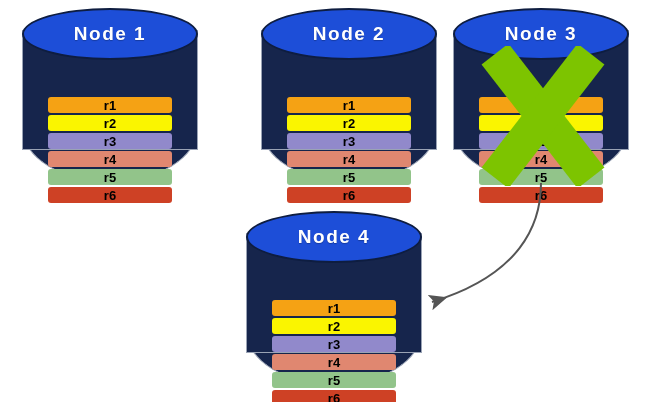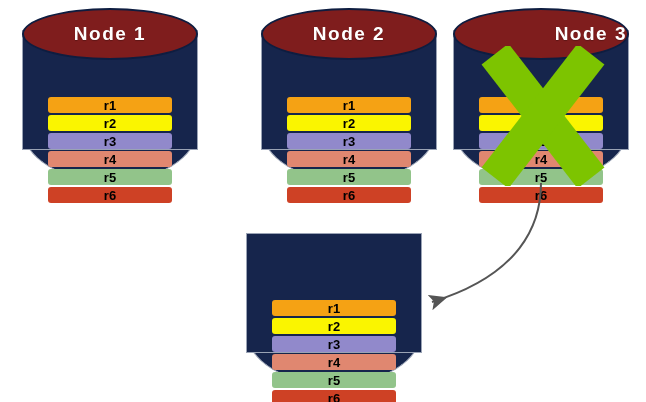--- a/index.html
+++ b/index.html
@@ -36,21 +36,21 @@
     background: #16254C;
     border: 1.5px solid #9aa3b5;
     border-top: none;
     box-sizing: border-box;
     border-bottom-left-radius: 50% 100%;
     border-bottom-right-radius: 50% 100%;
   }
   .cyl-top {
     position: absolute;
     left: 0;
-    background: #7f1d1d;
+    background: #1d4ed8;
     border: 2px solid #0e1d40;
     box-sizing: border-box;
     border-radius: 50% / 50%;
     z-index: 3;
     display: flex;
     align-items: center;
     justify-content: center;
   }
   .node-title {
     color: #ffffff;
@@ -161,21 +161,21 @@
         </div>
       <div class="row-bar" style="background:#CE4125;">
           <span>r6</span>
         </div>
     </div>
   </div>
 
   <div class="node" style="left:453px; top:8px; width:176px; height:174px;">
     <div class="cyl-bottom" style="top:120px; width:176px; height:54px;"></div>
     <div class="cyl-body" style="top:22px; width:176px; height:120px;"></div>
-    <div class="cyl-top" style="top:0px; width:176px; height:52px;justify-content:flex-end;">
+    <div class="cyl-top" style="top:0px; width:176px; height:52px;">
       <span class="node-title">Node  3</span>
     </div>
     <div class="rows" style="left:26px; top:57px; width:124px;">
       <div class="row-bar" style="background:#F5A214;">
           <span>r1</span>
         </div>
       <div class="row-bar" style="background:#FAF500;">
           <span>r2</span>
         </div>
       <div class="row-bar" style="background:#9189CB;">
@@ -195,20 +195,23 @@
       <g stroke="#7DC400" stroke-width="34" stroke-linecap="butt" fill="none">
         <line x1="14" y1="8" x2="110" y2="132"></line>
         <line x1="110" y1="8" x2="14" y2="132"></line>
       </g>
     </svg>
   </div>
 
   <div class="node" style="left:246px; top:211px; width:176px; height:174px;">
     <div class="cyl-bottom" style="top:120px; width:176px; height:54px;"></div>
     <div class="cyl-body" style="top:22px; width:176px; height:120px;"></div>
+    <div class="cyl-top" style="top:0px; width:176px; height:52px;">
+      <span class="node-title">Node  4</span>
+    </div>
     <div class="rows" style="left:26px; top:57px; width:124px;">
       <div class="row-bar" style="background:#F5A214;">
           <span>r1</span>
         </div>
       <div class="row-bar" style="background:#FAF500;">
           <span>r2</span>
         </div>
       <div class="row-bar" style="background:#9189CB;">
           <span>r3</span>
         </div>

